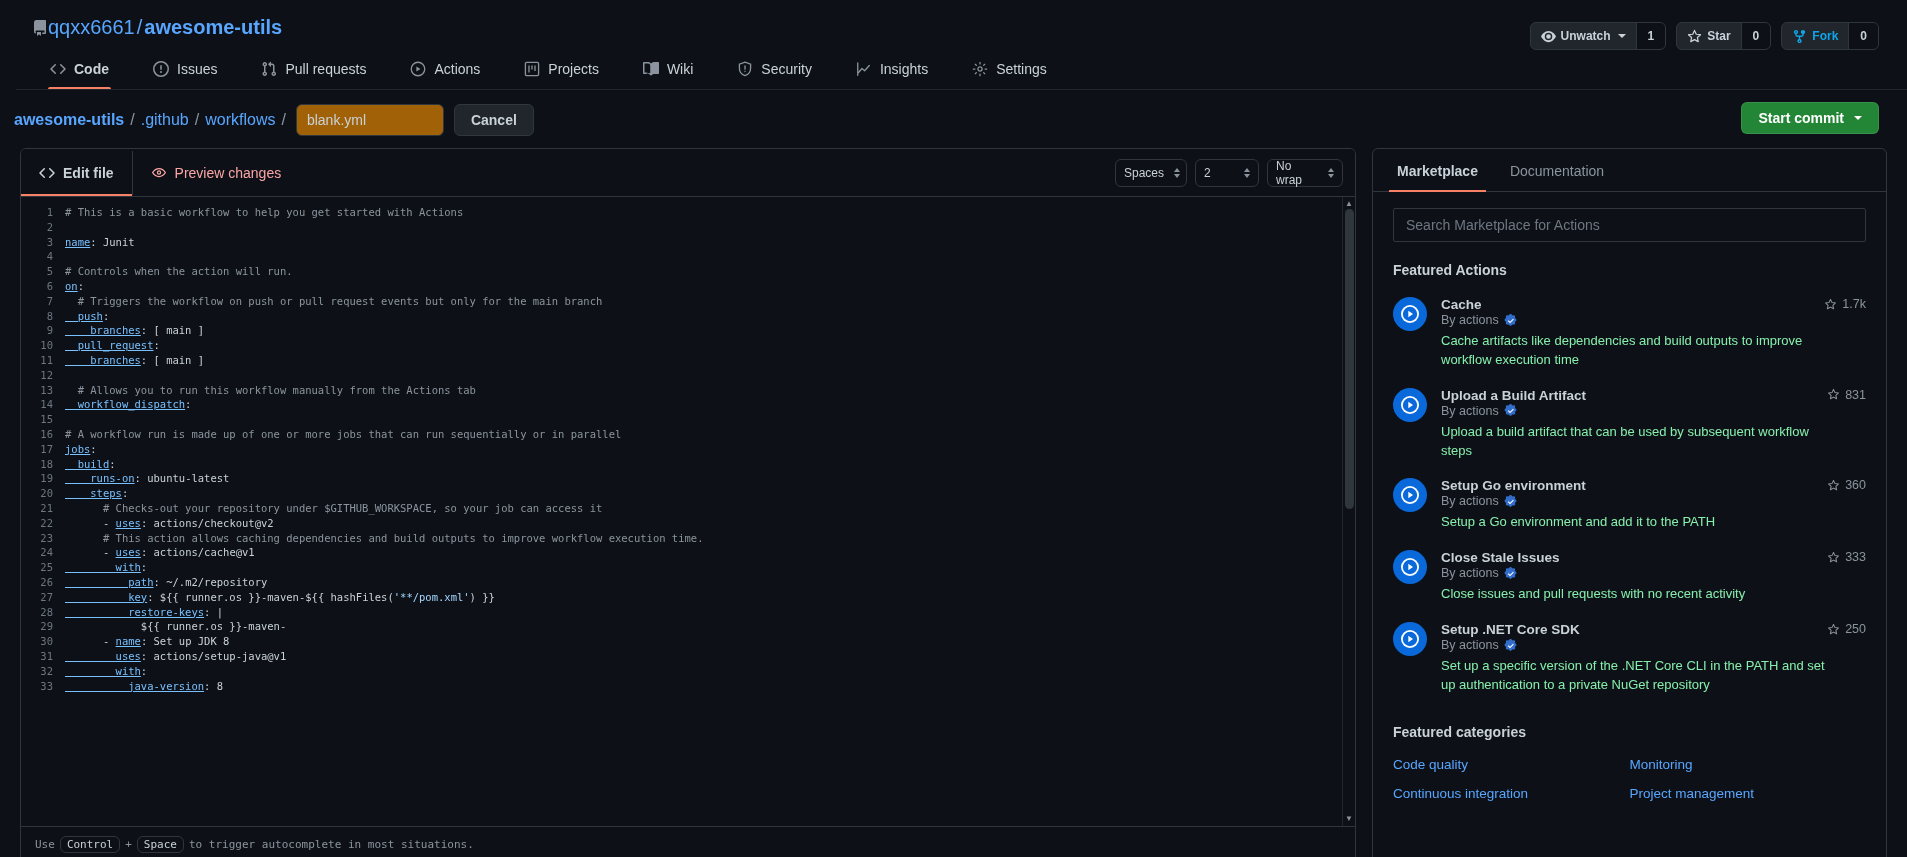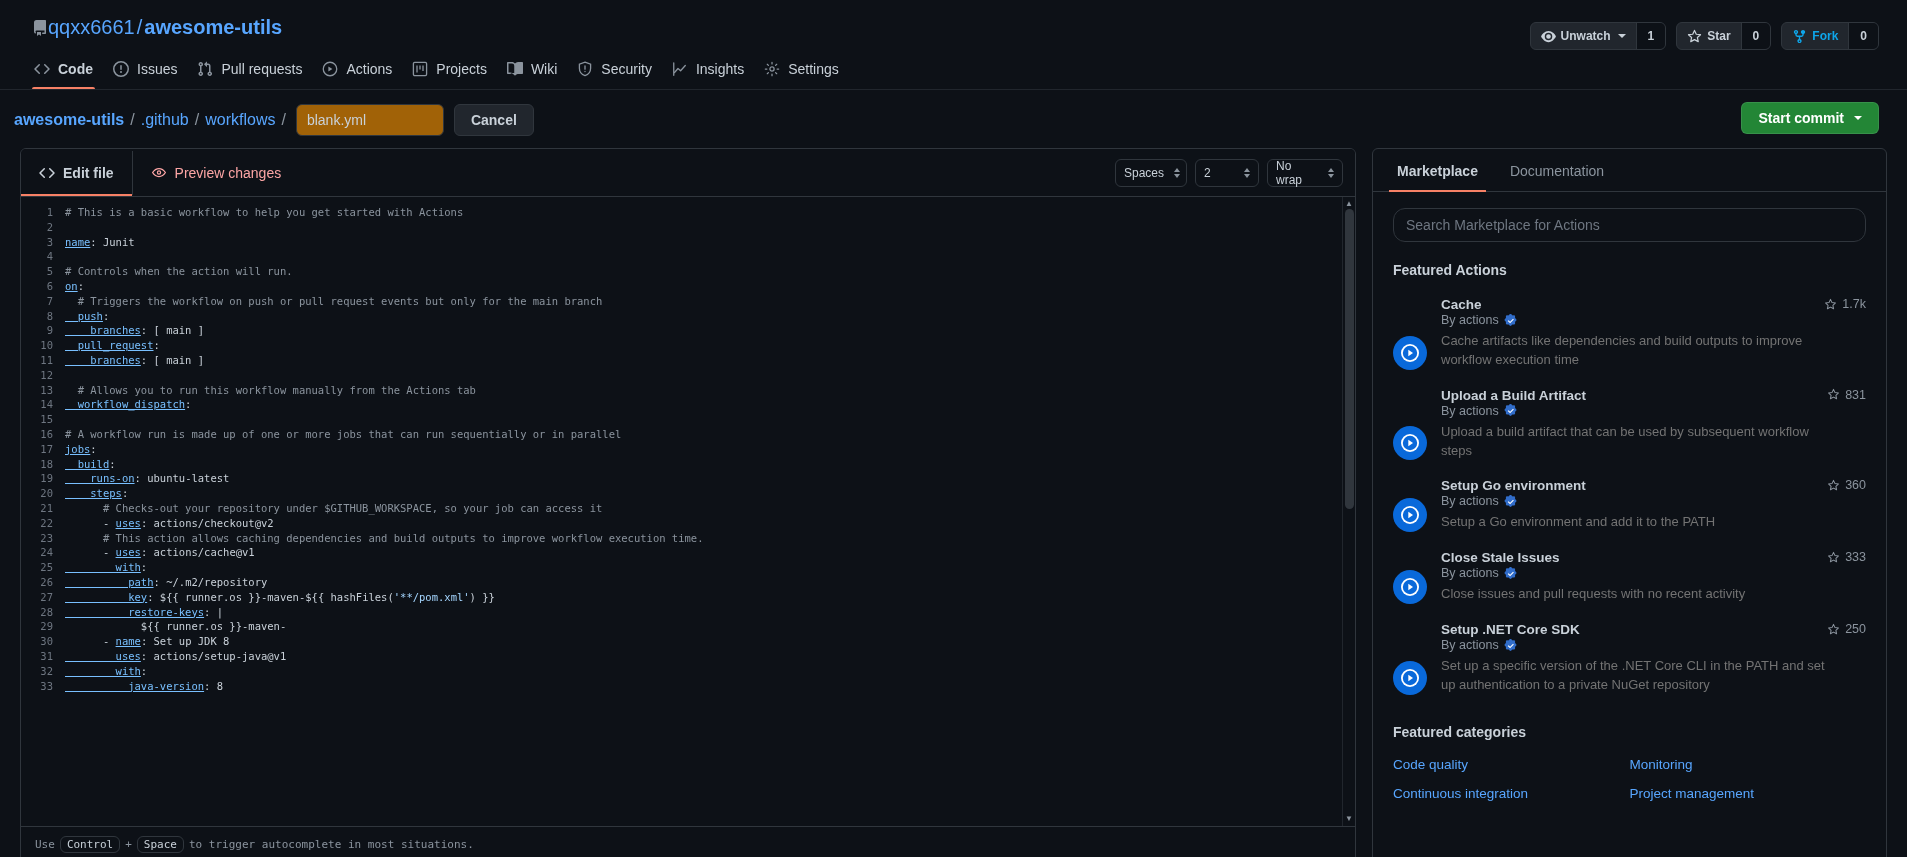--- a/index.html
+++ b/index.html
@@ -36,22 +36,23 @@
   .btn-group .count {
     border-left: 1px solid #30363d; background: #0d1117;
     padding: 0 11px; display: flex; align-items: center;
     font-size: 12px; font-weight: 600; color: #c9d1d9;
   }
   .btn-group.disabled .seg { color: #0ea5e9; }
   .caret { width: 0; height: 0; border-left: 4px solid transparent; border-right: 4px solid transparent; border-top: 4px solid currentColor; margin-left: 2px; }
 
   
   .repo-nav {
-    display: flex; gap: 0; padding: 0 24px; margin-top: 14px;
+    display: flex; gap: 24px; padding: 0 24px; margin-top: 14px;
     border-bottom: 1px solid #21262d;
+    margin-left: 16px;
   }
   .nav-item {
     display: flex; align-items: center; gap: 8px;
     padding: 8px 10px 12px 10px; font-size: 14px; color: #c9d1d9;
     position: relative;
   }
   .nav-item .ico { color: #8b949e; display: inline-flex; }
   .nav-item.active { font-weight: 600; }
   .nav-item.active:after {
     content: ""; position: absolute; left: 8px; right: 8px; bottom: 0;
@@ -179,35 +180,35 @@
     color: #8b949e; position: relative;
   }
   .stab.active { color: #c9d1d9; font-weight: 600; }
   .stab.active:after {
     content: ""; position: absolute; left: -4px; right: -4px; bottom: -1px;
     height: 2px; background: #f78166;
   }
   .side-body { flex: 1 1 auto; padding: 16px 20px 0 20px; overflow: hidden; position: relative; }
   .mk-search {
     width: 100%; height: 32px; background: #0d1117;
-    border: 1px solid #30363d; border-radius: 12px; color: #c9d1d9;
+    border: 1px solid #30363d; border-radius: 2px; color: #c9d1d9;
     padding: 16px 12px; font-size: 14px; font-family: "Liberation Sans", sans-serif;
   }
   .mk-search::placeholder { color: #6e7681; }
   .sec-title { font-size: 14px; font-weight: 600; color: #c9d1d9; margin: 20px 0 10px 0; }
 
-  .action-item { display: flex; gap: 14px; padding: 9px 0; position: relative; align-items: flex-end; }
+  .action-item { display: flex; gap: 14px; padding: 9px 0; position: relative; }
   .action-logo {
     width: 34px; height: 34px; flex: 0 0 34px; border-radius: 50%;
     background: #0969da; display: flex; align-items: center; justify-content: center;
   }
   .action-main { flex: 1 1 auto; min-width: 0; }
   .action-name { font-size: 13.5px; font-weight: 600; color: #c9d1d9; }
   .action-by { font-size: 12.5px; color: #8b949e; display: flex; align-items: center; gap: 5px; margin-top: 1px; }
-  .action-desc { font-size: 13px; color: #737373; line-height: 1.45; margin-top: 5px; max-width: 395px; }
+  .action-desc { font-size: 13px; color: #86efac; line-height: 1.45; margin-top: 5px; max-width: 395px; }
   .stars {
     position: absolute; right: 0; top: 9px;
     display: flex; align-items: center; gap: 5px;
     font-size: 12.5px; color: #8b949e;
   }
   .cats { display: flex; flex-wrap: wrap; margin-top: 4px; }
   .cat-link { width: 50%; font-size: 13.5px; color: #58a6ff; padding: 7px 0; }
 </style>
 </head>
 <body>

